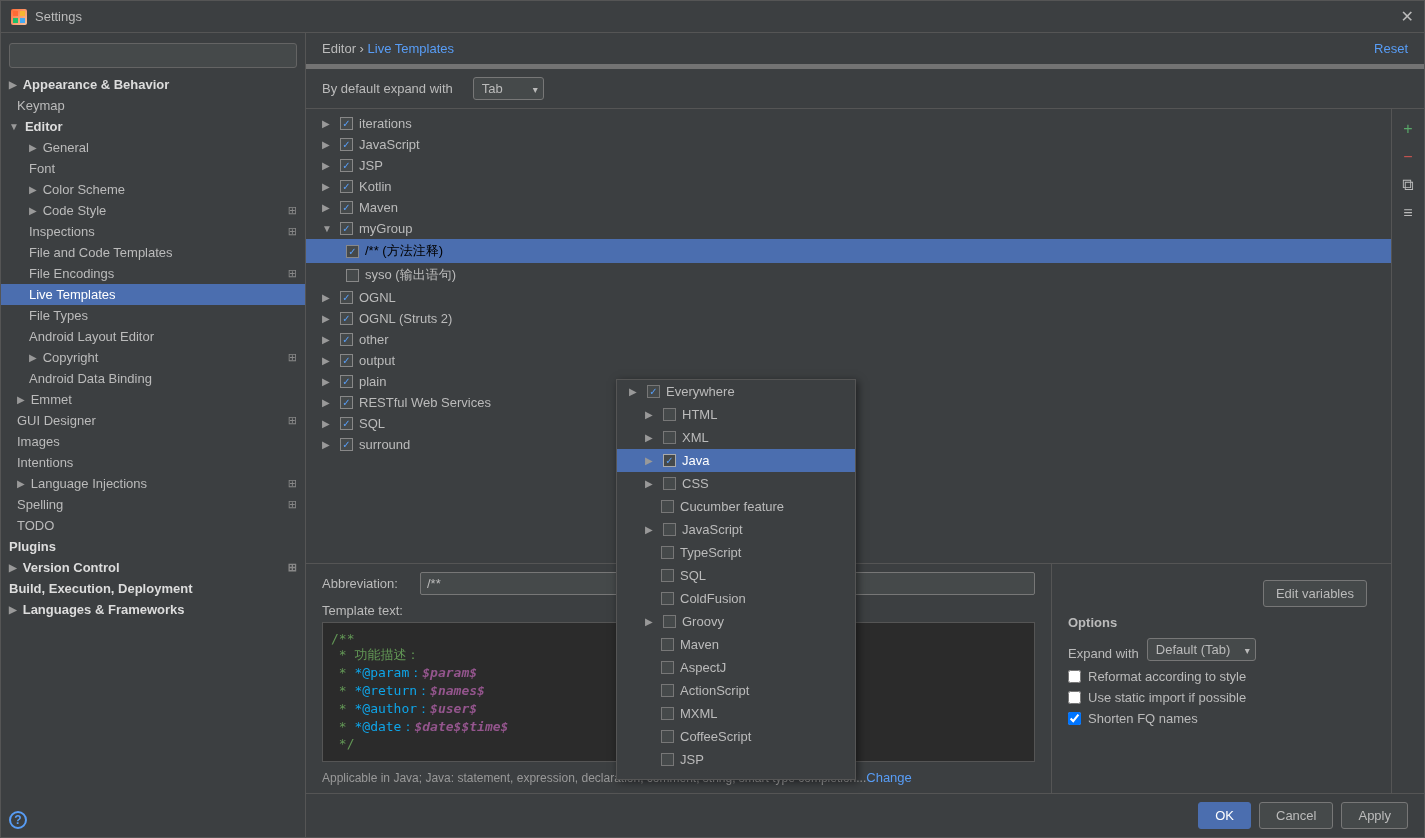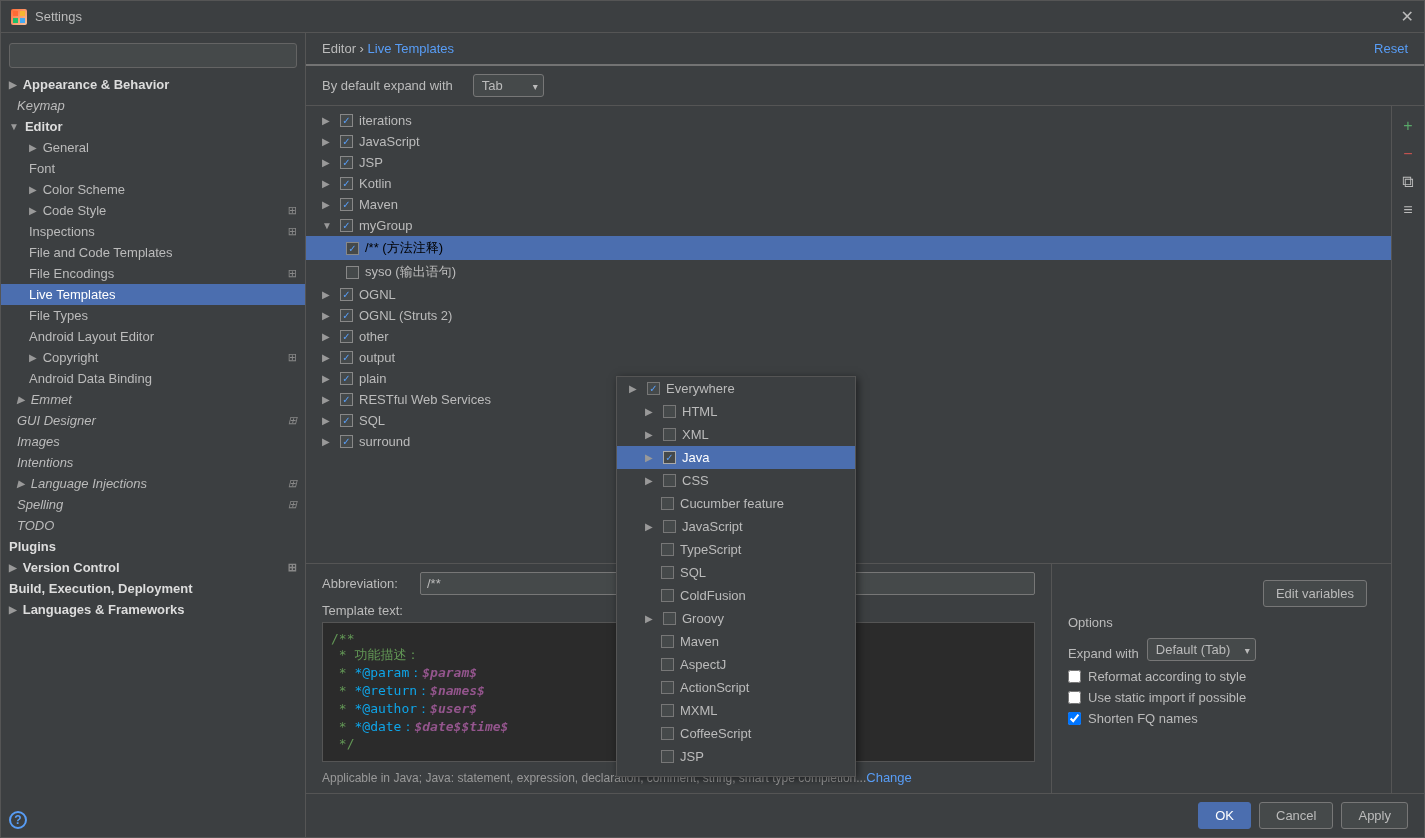--- a/index.html
+++ b/index.html
@@ -10,25 +10,25 @@
     .title-bar-icon { width: 16px; height: 16px; background: linear-gradient(135deg, #ff6b35, #f7c59f); border-radius: 2px; display: flex; align-items: center; justify-content: center; font-size: 10px; font-weight: bold; color: white; }
     .title-bar-text { color: #bbb; font-size: 13px; }
     .title-bar-close { color: #bbb; font-size: 16px; cursor: pointer; background: none; border: none; }
     .dialog-body { display: flex; flex: 1; overflow: hidden; }
     .sidebar { width: 305px; background: #3c3f41; border-right: 1px solid #555; overflow-y: auto; flex-shrink: 0; padding: 4px 0; }
     .search-box { padding: 6px 8px; }
     .search-input { width: 100%; background: #45494a; border: 1px solid #646464; color: #bbb; padding: 4px 8px; border-radius: 3px; outline: none; }
     .sidebar-item { padding: 3px 8px 3px 16px; color: #bbb; cursor: pointer; display: flex; align-items: center; gap: 6px; user-select: none; }
     .sidebar-item.active { background: #4b6eaf; color: white; }
     .sidebar-item.level1 { padding-left: 8px; font-weight: bold; color: #ddd; }
-    .sidebar-item.level2 { padding-left: 16px; font-style: italic; }
+    .sidebar-item.level2 { padding-left: 16px; }
     .sidebar-item.level3 { padding-left: 28px; }
     .expand-arrow { font-size: 10px; color: #999; }
     .main-content { flex: 1; background: #3c3f41; display: flex; flex-direction: column; overflow: hidden; position: relative; }
-    .main-header { padding: 8px 16px; border-bottom: 2px solid #737373; display: flex; align-items: center; justify-content: space-between; }
+    .main-header { padding: 8px 16px; border-bottom: 5px solid #737373; display: flex; align-items: center; justify-content: space-between; }
     .breadcrumb { color: #bbb; font-size: 13px; }
     .breadcrumb span { color: #589df6; }
     .reset-btn { color: #589df6; background: none; border: none; cursor: pointer; font-size: 13px; }
     .toolbar-row { padding: 8px 16px; display: flex; align-items: center; gap: 20px; border-bottom: 1px solid #555; }
     .toolbar-label { color: #bbb; }
     .select-box { background: #45494a; border: 1px solid #777; color: #bbb; padding: 3px 24px 3px 8px; border-radius: 3px; appearance: none; outline: none; cursor: pointer; position: relative; }
     .select-wrapper { position: relative; display: inline-block; }
     .select-wrapper::after { content: "▾"; position: absolute; right: 6px; top: 50%; transform: translateY(-50%); color: #bbb; pointer-events: none; font-size: 10px; }
     .templates-list { flex: 1; overflow-y: auto; padding: 4px 0; position: relative; }
     .template-row { padding: 3px 16px; display: flex; align-items: center; gap: 6px; color: #bbb; cursor: pointer; user-select: none; }
@@ -56,21 +56,21 @@
     .templates-area { flex: 1; overflow: hidden; display: flex; flex-direction: column; }
     
     .dropdown-popup { position: absolute; top: 0; left: 560px; background: #3c3f41; border: 1px solid #555; z-index: 100; min-width: 220px; box-shadow: 2px 2px 8px rgba(0,0,0,0.5); }
     .dropdown-item { padding: 4px 12px; color: #bbb; cursor: pointer; display: flex; align-items: center; gap: 6px; }
     .dropdown-item.selected { background: #4b6eaf; color: white; }
     .dropdown-item .checkbox { border-color: #777; }
     .dropdown-item.selected .checkbox { border-color: #aaa; }
     .indent-item { padding-left: 28px; }
     .indent2 { padding-left: 44px; }
     .edit-vars-btn { background: #45494a; border: 1px solid #777; color: #bbb; padding: 5px 12px; border-radius: 3px; cursor: pointer; align-self: flex-end; margin: 8px 8px 0 0; }
-    .options-title { color: #bbb; font-weight: normal; margin-bottom: 8px; }
+    .options-title { color: #bbb; font-weight: bold; margin-bottom: 8px; }
     .option-row { display: flex; align-items: center; gap: 7px; margin-bottom: 6px; color: #bbb; }
     .option-select-wrapper { display: flex; align-items: flex-end; gap: 8px; margin-bottom: 8px; }
     .keyword { color: #0ea5e9; font-family: monospace; }
     .var-text { color: #94558d; font-family: monospace; font-style: italic; font-weight: bold; }
     .comment { color: #629755; font-family: monospace; }
     .bottom-panels { display: flex; border-top: 1px solid #555; }
     .bottom-left { flex: 1; padding: 8px 16px; }
     .bottom-right { width: 340px; border-left: 1px solid #555; padding: 8px 16px; }
   </style>
 </head>

